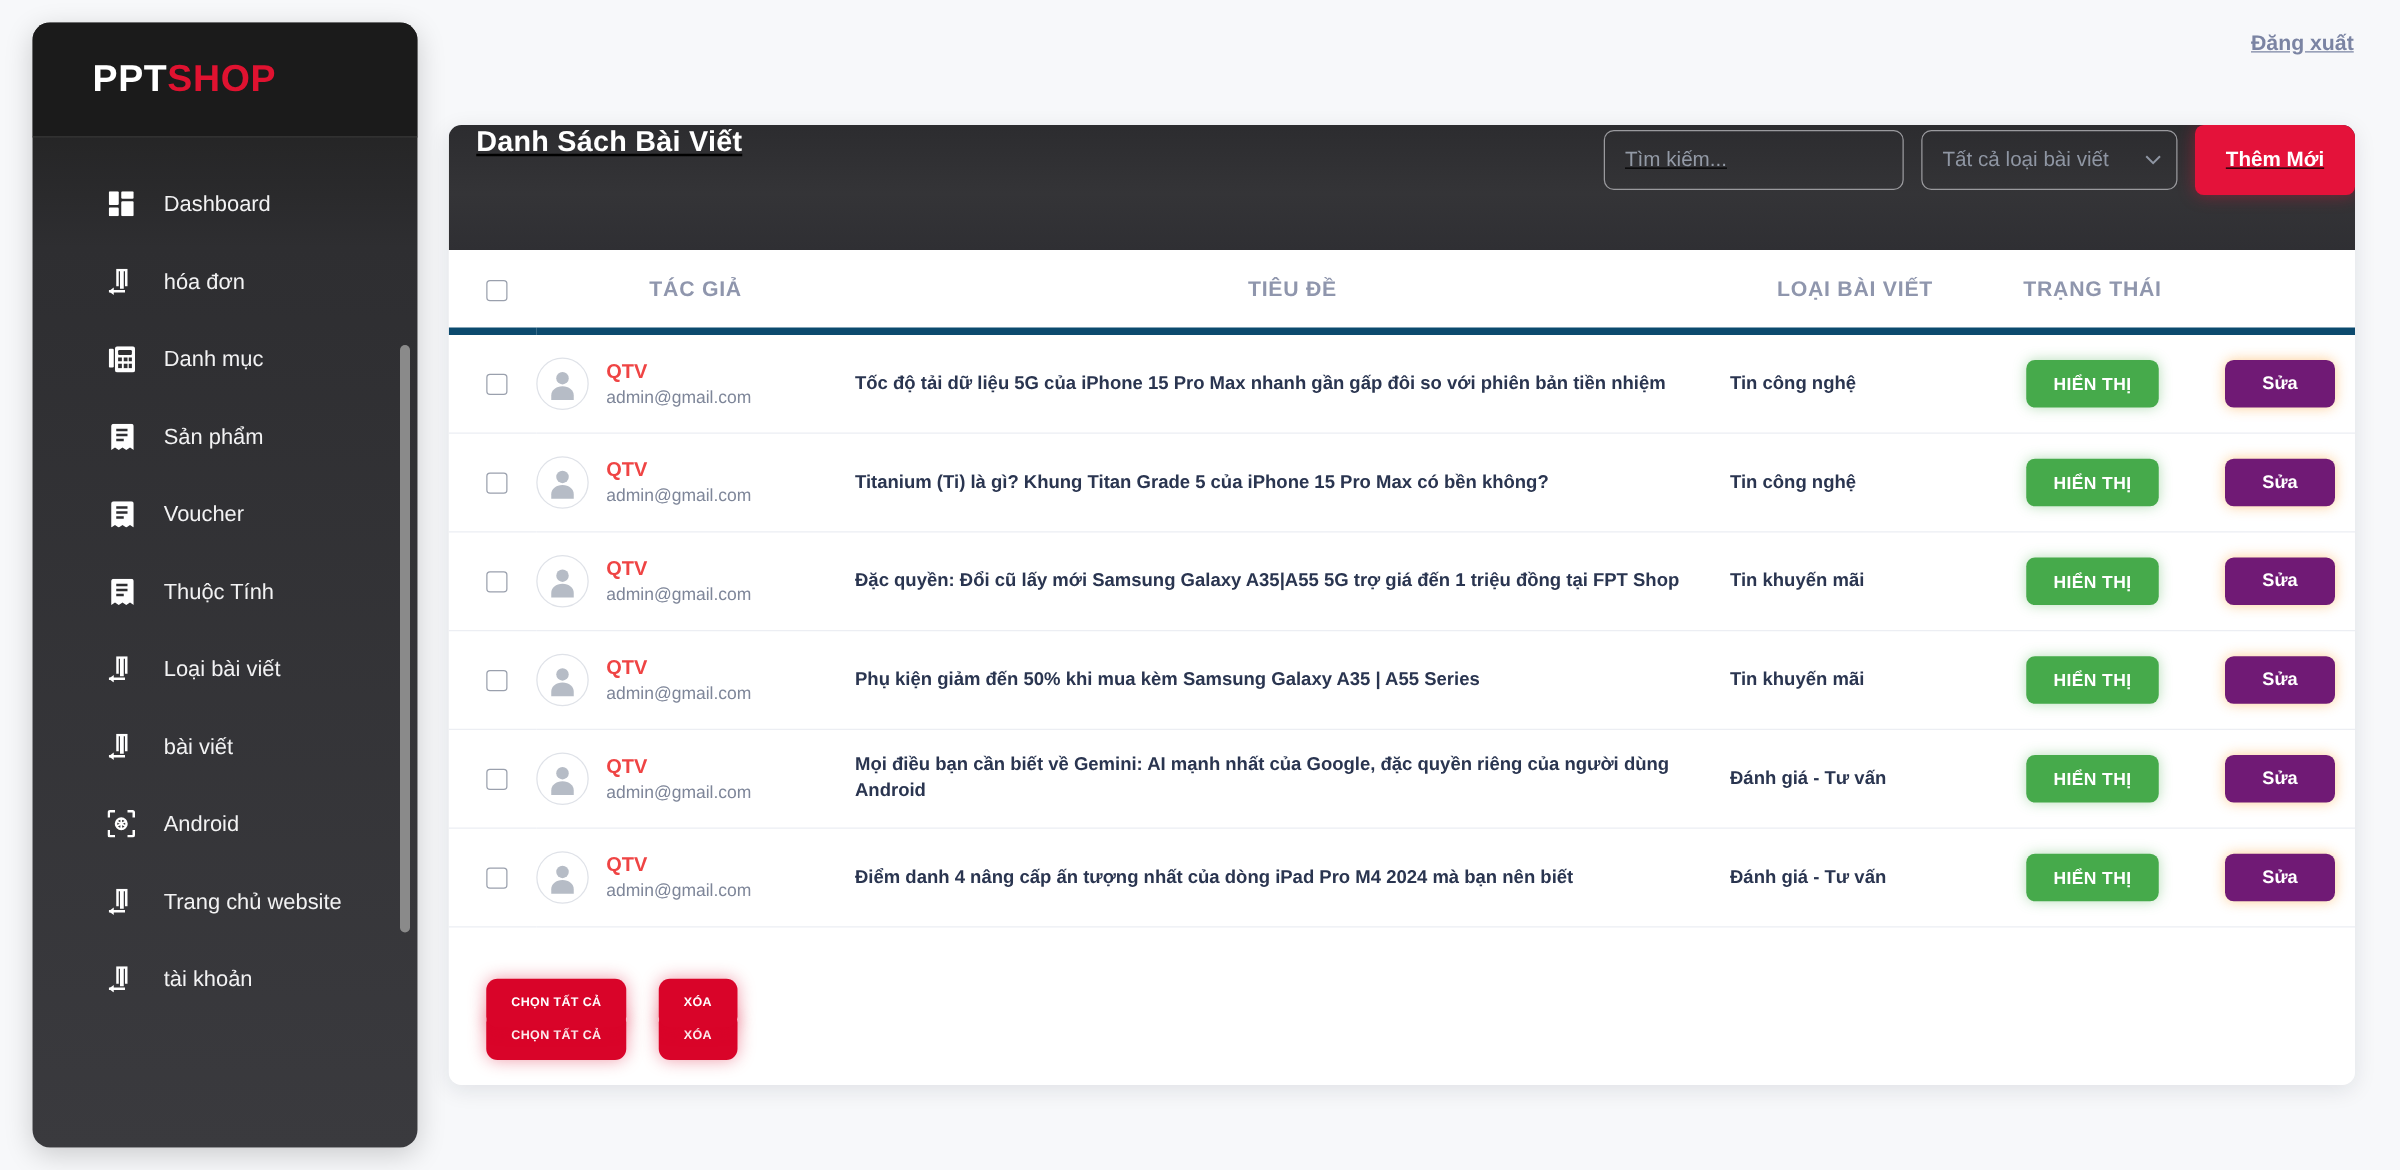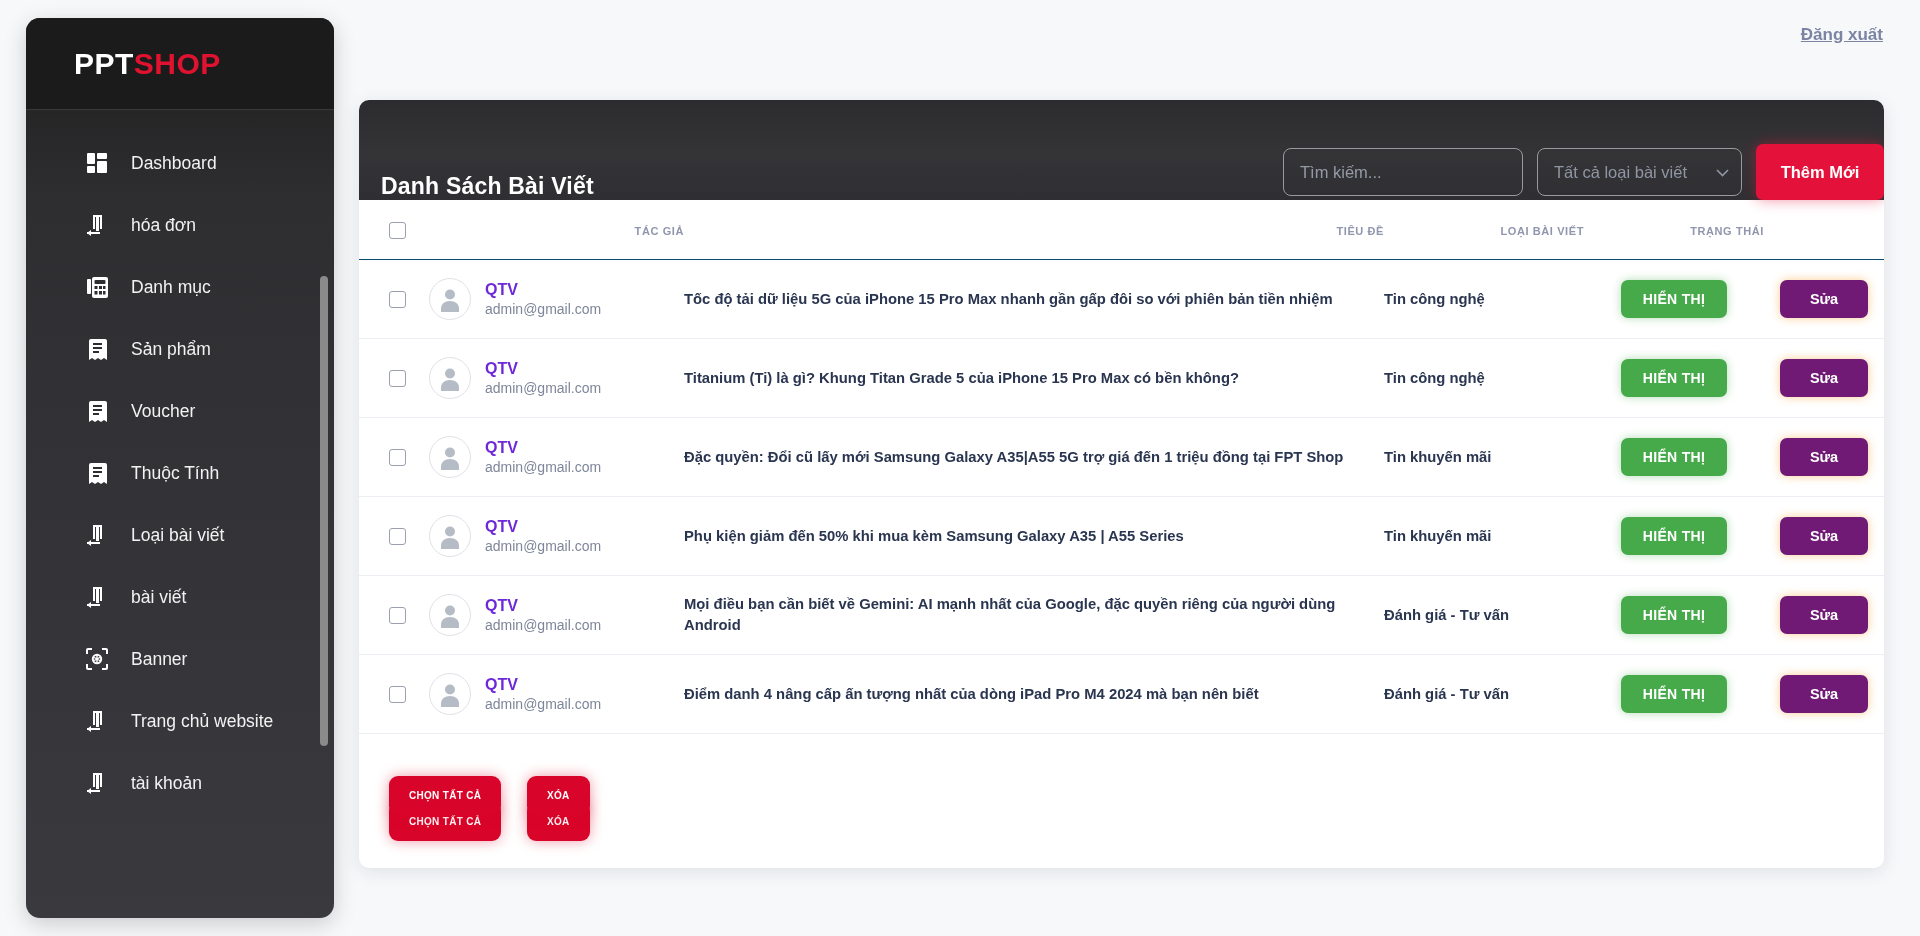--- a/index.html
+++ b/index.html
@@ -69,22 +69,23 @@
     width: 1525px; height: 768px;
     background: #ffffff;
     border-radius: 10px;
     box-shadow: 0 4px 18px rgba(20,25,45,.10);
     overflow: hidden;
   }
   .card-head {
     position: relative;
     height: 100px;
     background: linear-gradient(180deg,#2c2c2f 0%,#343437 55%,#2f2f33 100%);
-    display: flex; align-items: flex-end;
+    display: flex; align-items: flex-start;
     padding: 0 28px 0 22px;
+    text-decoration: underline;
   }
   .card-title {
     font-size: 23px; font-weight: 700; color: #ffffff;
     letter-spacing: .2px;
   }
   .head-tools { margin-left: auto; display: flex; align-items: center; gap: 14px; }
   .search-box {
     width: 240px; height: 48px;
     background: transparent;
     border: 1px solid #9a9a9e; border-radius: 8px;
@@ -117,24 +118,24 @@
     font-family: "Liberation Sans", sans-serif;
     cursor: pointer;
     box-shadow: 0 0 14px rgba(228,18,58,.45);
     margin-right: -28px;
     padding: 0 20px;
   }
 
   
   .tbl { width: 100%; border-collapse: collapse; table-layout: fixed; }
   .tbl th {
-    font-size: 11px; font-weight: 700; color: #8f96ad;
-    letter-spacing: .6px; text-align: right;
+    font-size: 17px; font-weight: 700; color: #8f96ad;
+    letter-spacing: .6px; text-align: center;
     padding: 22px 0 20px 0;
-    border-bottom: 1px solid #0c4a6e;
+    border-bottom: 6px solid #0c4a6e;
     text-transform: uppercase;
   }
   .tbl td {
     padding: 18px 0; border-bottom: 1px solid #eceef3;
     vertical-align: middle;
   }
   .c-chk   { width: 70px;  padding-left: 30px !important; }
   .c-auth  { width: 255px; }
   .c-title { width: auto; }
   .c-cat   { width: 200px; }
@@ -147,21 +148,21 @@
     background: #fff; cursor: pointer; display: block;
   }
 
   .author { display: flex; align-items: center; gap: 14px; }
   .avatar {
     width: 42px; height: 42px; border-radius: 50%;
     background: #ffffff; border: 1px solid #dfe2e8;
     display: flex; align-items: center; justify-content: center;
     flex-shrink: 0;
   }
-  .author-name { font-size: 16px; font-weight: 700; color: #6d28d9; line-height: 1.35; }
+  .author-name { font-size: 16px; font-weight: 700; color: #ef4444; line-height: 1.35; }
   .author-mail { font-size: 14px; color: #7e8699; line-height: 1.35; }
 
   .row-title { font-size: 14.8px; font-weight: 700; color: #2a3550; line-height: 1.4; }
   .cat-label { font-size: 14.8px; font-weight: 700; color: #2a3550; }
 
   .badge-show {
     display: inline-block;
     background: #46aa4b; color: #fff;
     font-size: 14px; font-weight: 700;
     padding: 11px 22px; border-radius: 7px;
@@ -310,21 +311,21 @@
       </div>
 
       <div class="nav-item">
         <span class="nav-ico">
           <svg width="22" height="22" viewBox="0 0 22 22" fill="none" stroke="#fff" stroke-width="2">
               <path d="M1 6V2a1 1 0 011-1h4M16 1h4a1 1 0 011 1v4M21 16v4a1 1 0 01-1 1h-4M6 21H2a1 1 0 01-1-1v-4"></path>
               <circle cx="11" cy="11" r="4.2"></circle>
               <path d="M11 7v8M7.3 9l7.4 4M7.3 13l7.4-4" stroke-width="1.4"></path>
             </svg>
         </span>
-        <span class="nav-label">Banner</span>
+        <span class="nav-label">Android</span>
       </div>
 
       <div class="nav-item">
         <span class="nav-ico">
           <svg width="20" height="21" viewBox="0 0 20 21" fill="#fff">
               <path d="M6 0h9v2H6zM9 2h3v14H9zM13 2h2v12h-2zM6 2h2v12H6z"></path>
               <path d="M0 17h13v2H0z"></path>
               <path d="M4 15l-4 3 4 3z"></path>
             </svg>
         </span>

